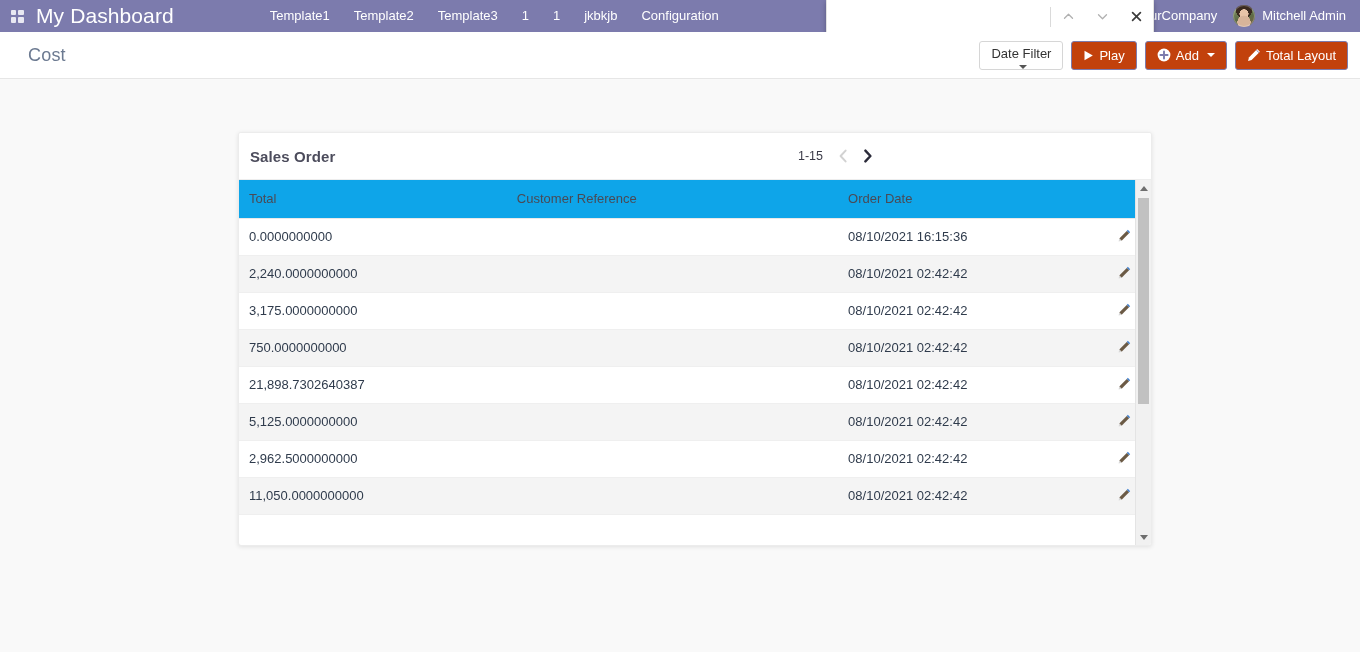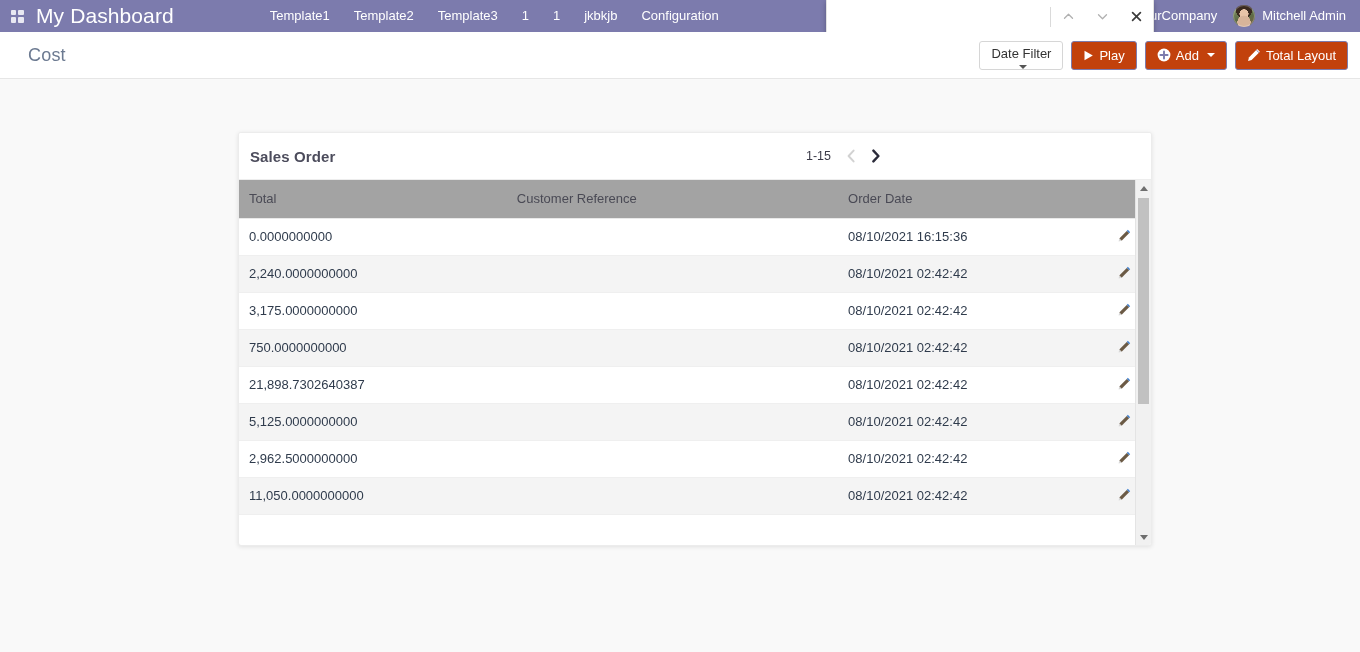--- a/index.html
+++ b/index.html
@@ -235,21 +235,21 @@
     overflow: hidden;
     display: flex;
     flex-direction: column;
   }
 
   .card-header {
     height: 47px;
     flex: none;
     display: flex;
     align-items: center;
-    padding: 0 10px 0 11px;
+    padding: 0 18px 0 11px;
     border-bottom: 1px solid #ededed;
     background: #ffffff;
   }
   .card-title {
     font-size: 15px;
     font-weight: 700;
     color: #4c4c5c;
     letter-spacing: .1px;
   }
   .pager {
@@ -277,21 +277,21 @@
     flex: 1 1 auto;
     position: relative;
     overflow: hidden;
   }
   table.dash-table {
     width: 100%;
     border-collapse: collapse;
     table-layout: fixed;
   }
   table.dash-table th {
-    background: #a3a3a3;
+    background: #0ea5e9;
     text-align: left;
     font-size: 13px;
     font-weight: 400;
     color: #4a4a55;
     padding: 11px 10px;
     border-bottom: 1px solid #e9e9e9;
     height: 38px;
   }
   table.dash-table td {
     font-size: 13px;

